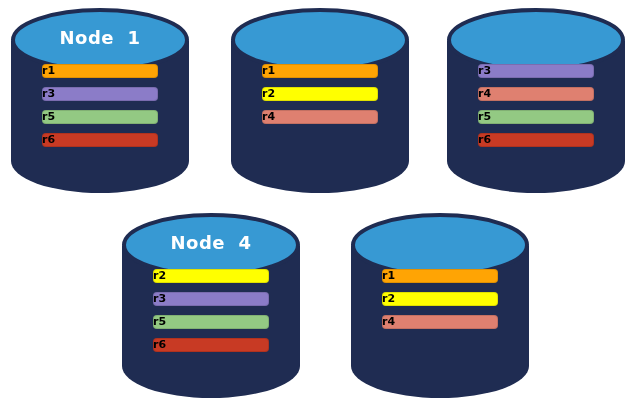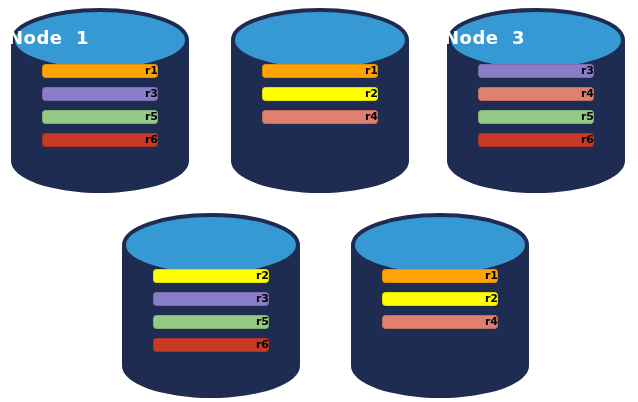--- a/index.html
+++ b/index.html
@@ -32,39 +32,39 @@
     height: 192px;
     display: block;
   }
   .cyl .body { fill: var(--navy, #1F2C52); }
   .cyl .top  { fill: var(--blue, #3799D3); stroke: var(--navy, #1F2C52); stroke-width: 4; }
   .node-label {
     position: absolute;
     top: 23px;
     left: 0;
     width: 100%;
-    text-align: left;
+    text-align: center;
     color: #ffffff;
     font-size: 18px;
     font-weight: bold;
     white-space: pre;
     letter-spacing: 0.5px;
   }
   .bars {
     position: absolute;
     top: 60px;
     left: 34px;
     width: 116px;
   }
   .bar {
     width: 116px;
     height: 14px;
     margin-bottom: 9px;
     border-radius: 4px;
-    text-align: right;
+    text-align: left;
     font-size: 11px;
     font-weight: bold;
     color: #000000;
     line-height: 14px;
     box-shadow: inset 0 0 0 1px rgba(0,0,0,0.12);
   }
 </style>
 </head>
 <body>
 
@@ -94,34 +94,34 @@
         <div class="bar" style="background: rgb(255, 255, 0); color: rgb(0, 0, 0);">r2</div>
         <div class="bar" style="background: rgb(223, 128, 112); color: rgb(0, 0, 0);">r4</div>
       </div>
     </div>
 
     <div class="node pos-2">
       <svg class="cyl" viewBox="0 0 184 192" aria-hidden="true">
         <path class="body" d="M 3 37 L 3 157 A 89 32 0 0 0 181 157 L 181 37 Z"></path>
         <ellipse class="top" cx="92" cy="36" rx="87" ry="30"></ellipse>
       </svg>
-      <div class="node-label" style="color: rgb(255, 255, 255);">Node  3</div>
       <div class="bars">
         <div class="bar" style="background: rgb(139, 124, 200); color: rgb(0, 0, 0);">r3</div>
         <div class="bar" style="background: rgb(223, 128, 112); color: rgb(0, 0, 0);">r4</div>
         <div class="bar" style="background: rgb(147, 201, 131); color: rgb(0, 0, 0);">r5</div>
         <div class="bar" style="background: rgb(200, 58, 36); color: rgb(0, 0, 0);">r6</div>
       </div>
     </div>
 
     <div class="node pos-3">
       <svg class="cyl" viewBox="0 0 184 192" aria-hidden="true">
         <path class="body" d="M 3 37 L 3 157 A 89 32 0 0 0 181 157 L 181 37 Z"></path>
         <ellipse class="top" cx="92" cy="36" rx="87" ry="30"></ellipse>
       </svg>
+      <div class="node-label" style="color: rgb(255, 255, 255);">Node  4</div>
       <div class="bars">
         <div class="bar" style="background: rgb(255, 255, 0); color: rgb(0, 0, 0);">r2</div>
         <div class="bar" style="background: rgb(139, 124, 200); color: rgb(0, 0, 0);">r3</div>
         <div class="bar" style="background: rgb(147, 201, 131); color: rgb(0, 0, 0);">r5</div>
         <div class="bar" style="background: rgb(200, 58, 36); color: rgb(0, 0, 0);">r6</div>
       </div>
     </div>
 
     <div class="node pos-4">
       <svg class="cyl" viewBox="0 0 184 192" aria-hidden="true">

